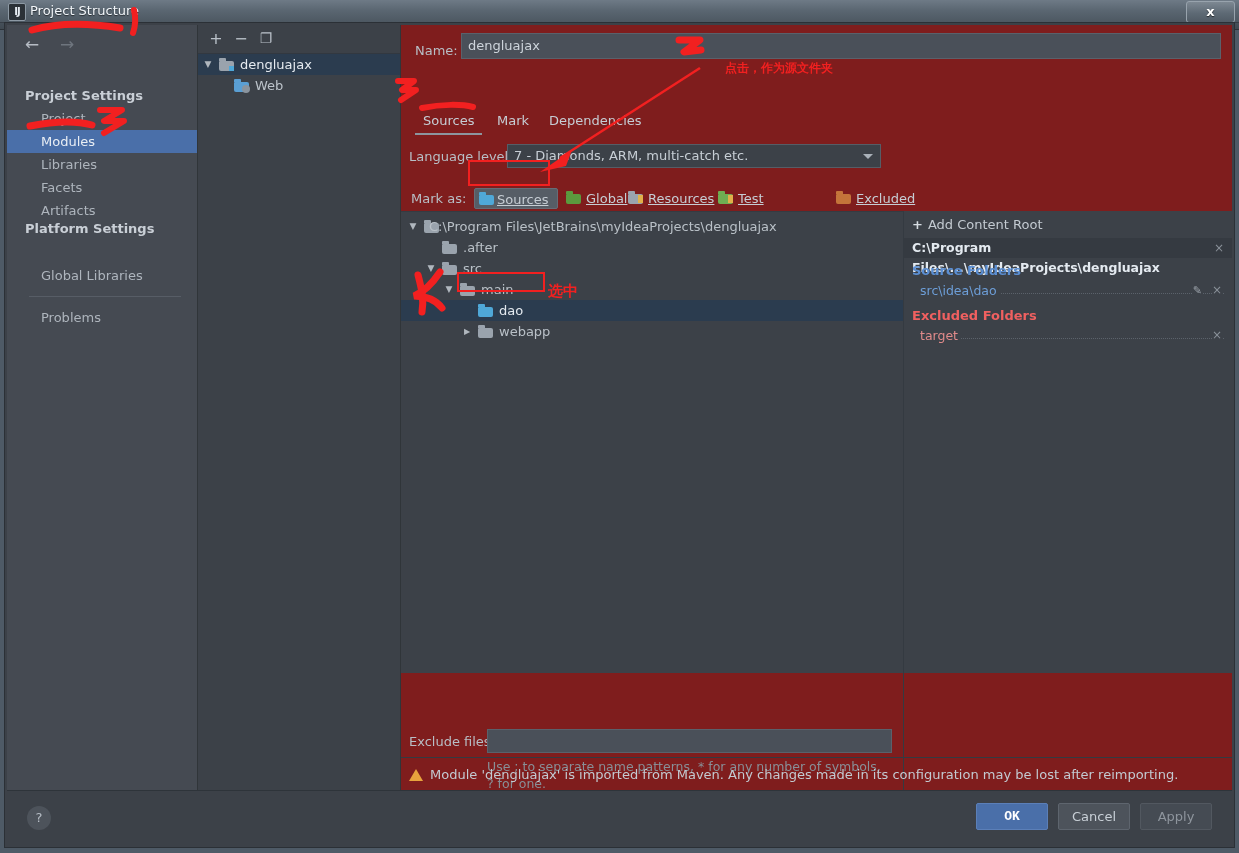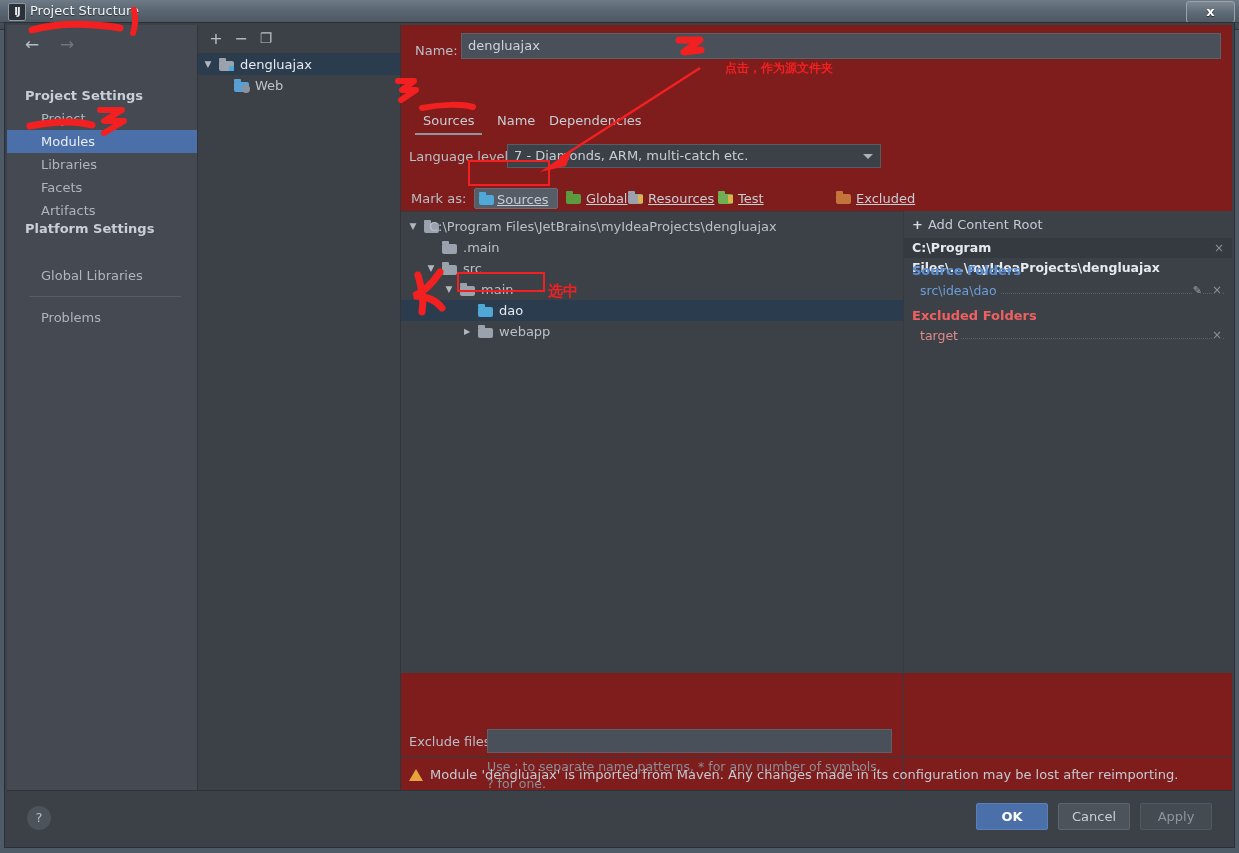--- a/index.html
+++ b/index.html
@@ -325,21 +325,21 @@
           <span style="position:absolute;left:57px;">Web</span>
         </div>
       </div>
 
       <div class="main">
 
         <div class="row-label" style="left:14px;top:18px;">Name:</div>
         <div class="textfield" style="left:60px;top:8px;width:760px;height:26px;line-height:24px;">dengluajax</div>
 
         <div class="tab active" style="left:22px;">Sources</div>
-        <div class="tab" style="left:96px;">Name</div>
+        <div class="tab" style="left:96px;">Mark</div>
         <div class="tab" style="left:148px;">Dependencies</div>
 
         <div class="row-label" style="left:8px;top:124px;">Language level:</div>
         <div class="combo" style="left:106px;top:119px;width:374px;height:24px;">
           <span>7 - Diamonds, ARM, multi-catch etc.</span>
           <span class="caret"></span>
         </div>
 
         <div class="row-label" style="left:10px;top:166px;">Mark as:</div>
 
@@ -381,21 +381,21 @@
             <span class="tri" style="left:6px;">▼</span>
             <span class="fldr" style="left:23px;">
                 <i style="background:#9aa3ad;"></i>
               </span>
             <span style="position:absolute;left:28px;">C:\Program Files\JetBrains\myIdeaProjects\dengluajax</span>
           </div>
           <div class="tree-row" style="top:25px;">
             <span class="fldr" style="left:41px;">
                 <i style="background:#9aa3ad;"></i>
               </span>
-            <span style="position:absolute;left:62px;">.main</span>
+            <span style="position:absolute;left:62px;">.after</span>
           </div>
           <div class="tree-row" style="top:46px;">
             <span class="tri" style="left:24px;">▼</span>
             <span class="fldr" style="left:41px;">
                 <i style="background:#9aa3ad;"></i>
               </span>
             <span style="position:absolute;left:62px;">src</span>
           </div>
           <div class="tree-row" style="top:67px;">
             <span class="tri" style="left:42px;">▼</span>
@@ -450,21 +450,21 @@
         <div class="textfield" style="left:86px;top:704px;width:405px;height:24px;"></div>
         <div class="excl-hint" style="left:86px;top:733px;width:395px;">Use ; to separate name patterns, * for any number of symbols, ? for one.</div>
 
         <div class="warn-bar">
           <span class="warn-icon"></span><span>Module 'dengluajax' is imported from Maven. Any changes made in its configuration may be lost after reimporting.</span>
         </div>
       </div>
 
       <div class="btnbar">
         <div class="help-btn">?</div>
-        <div class="dbtn primary" style="left:969px;width:72px;">OK</div>
+        <div class="dbtn primary" style="left:969px;width:72px;font-family:Liberation Mono, monospace;">OK</div>
         <div class="dbtn normal" style="left:1051px;width:72px;">Cancel</div>
         <div class="dbtn disabled" style="left:1133px;width:72px;">Apply</div>
       </div>
 
     </div>
   </div>
 
   <svg class="ann-svg" width="1239" height="853">
 
     <path d="M32 30 C60 22, 95 24, 120 28" stroke="#f22020" stroke-width="7" fill="none" stroke-linecap="round"></path>

